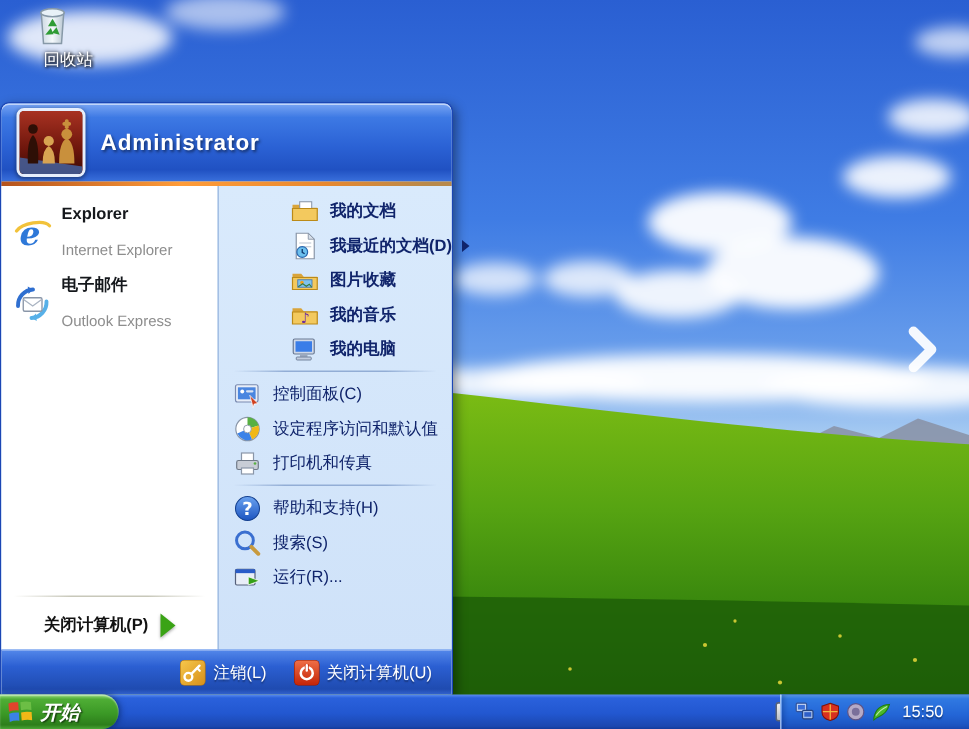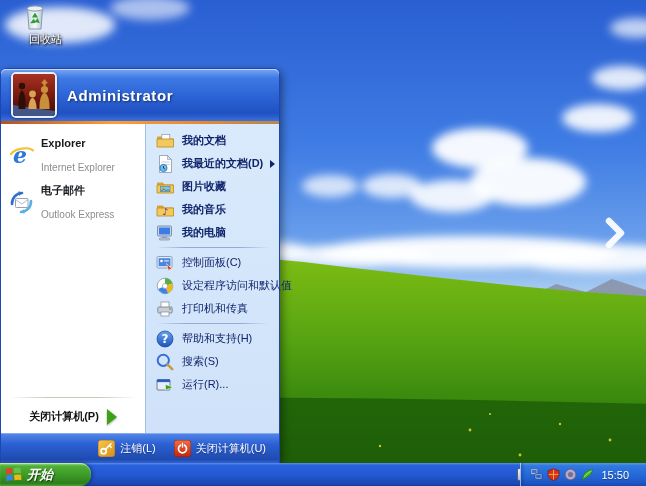--- a/index.html
+++ b/index.html
@@ -11,21 +11,21 @@
   
   .wallpaper{position:absolute;left:0;top:0;width:646px;height:486px;}
   
   .desktop-icon{position:absolute;left:8px;top:0;width:54px;text-align:right;cursor:pointer;}
   .desktop-icon .ic{display:block;margin:0 auto;}
   .desktop-icon .lbl{font-size:11px;color:#fff;text-shadow:1px 1px 2px #000, 0 0 3px #000;display:block;margin-top:1px;}
   
   .chevron{position:absolute;left:603px;top:217px;width:24px;height:32px;cursor:pointer;}
   
   .startmenu{
-    position:absolute;left:0;top:68px;width:280px;height:395px;
+    position:absolute;left:0;top:68px;width:302px;height:395px;
     display:flex;flex-direction:column;
     border:1px solid #1b46b4;border-bottom:none;border-radius:6px 6px 0 0;
     box-shadow:2px 3px 8px rgba(0,0,0,.45);
     box-sizing:border-box;z-index:10;background:#d3e6fb;
   }
   .sm-header{
     height:52px;flex:none;display:flex;align-items:center;gap:10px;padding:0 10px;
     background:linear-gradient(180deg,#7aa6f4 0%,#3d79e4 18%,#2b62d5 55%,#2051c2 85%,#3a70dc 100%);
     border-radius:5px 5px 0 0;
     box-shadow:inset 0 1px 0 rgba(255,255,255,.55);
@@ -46,37 +46,37 @@
   .lc-divider{height:1px;margin:2px 8px;flex:none;
     background:linear-gradient(90deg,rgba(0,0,0,0),#c8c8ba 30%,#c8c8ba 70%,rgba(0,0,0,0));}
   .all-programs{height:33px;flex:none;display:flex;align-items:center;justify-content:center;gap:8px;
     font-size:11px;font-weight:bold;color:#121212;cursor:pointer;}
   .ap-arrow{width:0;height:0;border-left:10px solid #3aa315;border-top:8px solid transparent;
     border-bottom:8px solid transparent;filter:drop-shadow(0 1px 1px rgba(0,0,0,.35));}
   .sm-right{flex:1;display:flex;flex-direction:column;padding-top:5px;border-left:1px solid #a4bfe4;
     background:linear-gradient(180deg,#d9eafc,#cfe2f9);min-width:0;}
   .rc-item{height:23px;flex:none;display:flex;align-items:center;gap:7px;padding:0 3px 0 9px;
     font-size:11px;color:#10246b;cursor:pointer;white-space:nowrap;}
-  .rc-item.bold{font-weight:bold;}
+  .rc-item.bold{font-weight:bold;margin-left:38px;}
   .rc-icon{width:20px;height:20px;flex:none;}
   .rc-divider{height:1px;flex:none;margin:3px 10px;
     background:linear-gradient(90deg,rgba(145,170,215,0),#92add5 25%,#92add5 75%,rgba(145,170,215,0));}
   .submenu-arrow{margin-left:auto;margin-right:3px;width:0;height:0;
     border-left:5px solid #10246b;border-top:4px solid transparent;border-bottom:4px solid transparent;}
   .sm-footer{height:30px;flex:none;display:flex;align-items:center;justify-content:flex-end;gap:18px;
     padding:0 13px;
     background:linear-gradient(180deg,#5488ea 0%,#2b5fd2 38%,#1f4bb0 88%,#3263cf 100%);
     box-shadow:inset 0 1px 0 rgba(255,255,255,.3);text-align:center;}
   .ft-item{display:flex;align-items:center;gap:5px;color:#fff;font-size:11px;cursor:pointer;
     text-shadow:0 1px 1px rgba(0,0,0,.35);}
   .ft-icon{width:17px;height:17px;border-radius:3px;flex:none;}
   
   .taskbar{position:absolute;left:0;bottom:0;width:646px;height:23px;z-index:20;
     background:linear-gradient(180deg,#5b8ef0 0%,#2a61dc 10%,#2257d0 55%,#1b47b0 92%,#123a9a 100%);}
-  .start-btn{position:absolute;left:0;top:0;width:91px;height:23px;cursor:pointer;
+  .start-btn{position:absolute;left:0;top:0;width:79px;height:23px;cursor:pointer;
     border-radius:0 11px 11px 0;display:flex;align-items:center;gap:5px;padding-left:5px;box-sizing:border-box;
     background:linear-gradient(180deg,#94dd78 0%,#4fae35 14%,#3b9926 55%,#2d7e1b 88%,#4aa635 100%);
     box-shadow:1px 0 4px rgba(0,20,60,.55), inset 0 1px 1px rgba(255,255,255,.5);
     color:#fff;font-weight:bold;font-style:italic;font-size:13px;text-shadow:1px 1px 1px rgba(0,0,0,.55);}
   .lang-icon{position:absolute;left:517px;top:5px;width:19px;height:13px;cursor:pointer;
     background:linear-gradient(#f2f2f2,#b9bec6);border:1px solid #5a6478;border-radius:2px;box-sizing:border-box;}
   .lang-icon::after{content:"";position:absolute;left:2px;top:2px;right:2px;bottom:4px;
     background:repeating-linear-gradient(90deg,#8a93a4 0 2px,transparent 2px 4px);}
   .tray{position:absolute;right:0;top:0;height:23px;display:flex;align-items:center;gap:4px;
     padding:0 17px 0 9px;

